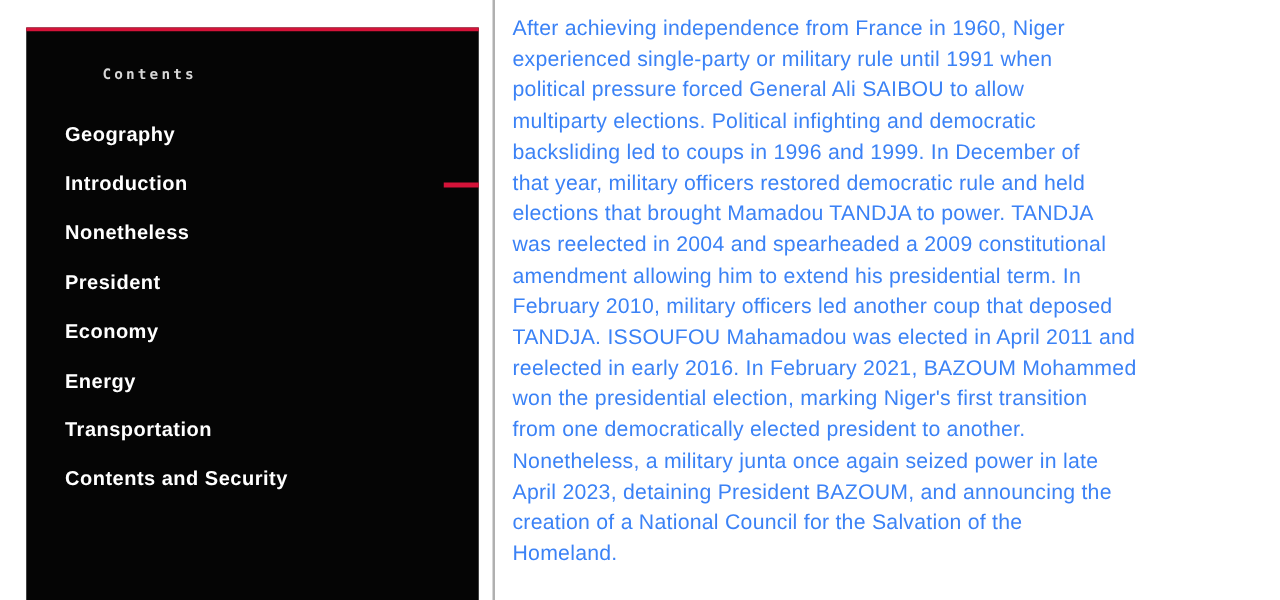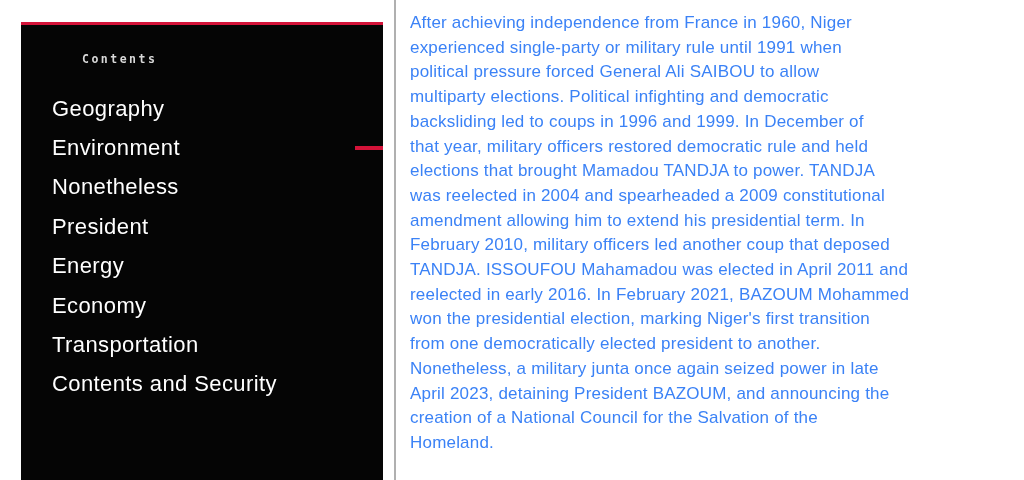--- a/index.html
+++ b/index.html
@@ -36,22 +36,22 @@
     list-style: none;
   }
   .nav-item {
     position: relative;
     height: 39.4px;
     display: flex;
     align-items: center;
     cursor: pointer;
   }
   .nav-item span {
-    font-size: 22px;
-    font-weight: 400;
+    font-size: 16px;
+    font-weight: 700;
     letter-spacing: 0.4px;
     color: #ffffff;
   }
   .nav-item.active .active-dash {
     position: absolute;
     right: 0; top: 50%;
     margin-top: -2px;
     width: 28px; height: 4px;
     background: #d41339;
     display: block;
@@ -87,37 +87,37 @@
 
   <aside class="sidebar">
     <div class="contents-label">Contents</div>
 
     <ul class="nav-list">
       <li class="nav-item">
         <span>Geography</span>
 
       </li>
       <li class="nav-item active">
-        <span>Environment</span>
+        <span>Introduction</span>
         <i class="active-dash"></i>
       </li>
       <li class="nav-item">
         <span>Nonetheless</span>
 
       </li>
       <li class="nav-item">
         <span>President</span>
 
       </li>
       <li class="nav-item">
-        <span>Energy</span>
+        <span>Economy</span>
 
       </li>
       <li class="nav-item">
-        <span>Economy</span>
+        <span>Energy</span>
 
       </li>
       <li class="nav-item">
         <span>Transportation</span>
 
       </li>
       <li class="nav-item">
         <span>Contents and Security</span>
 
       </li>

